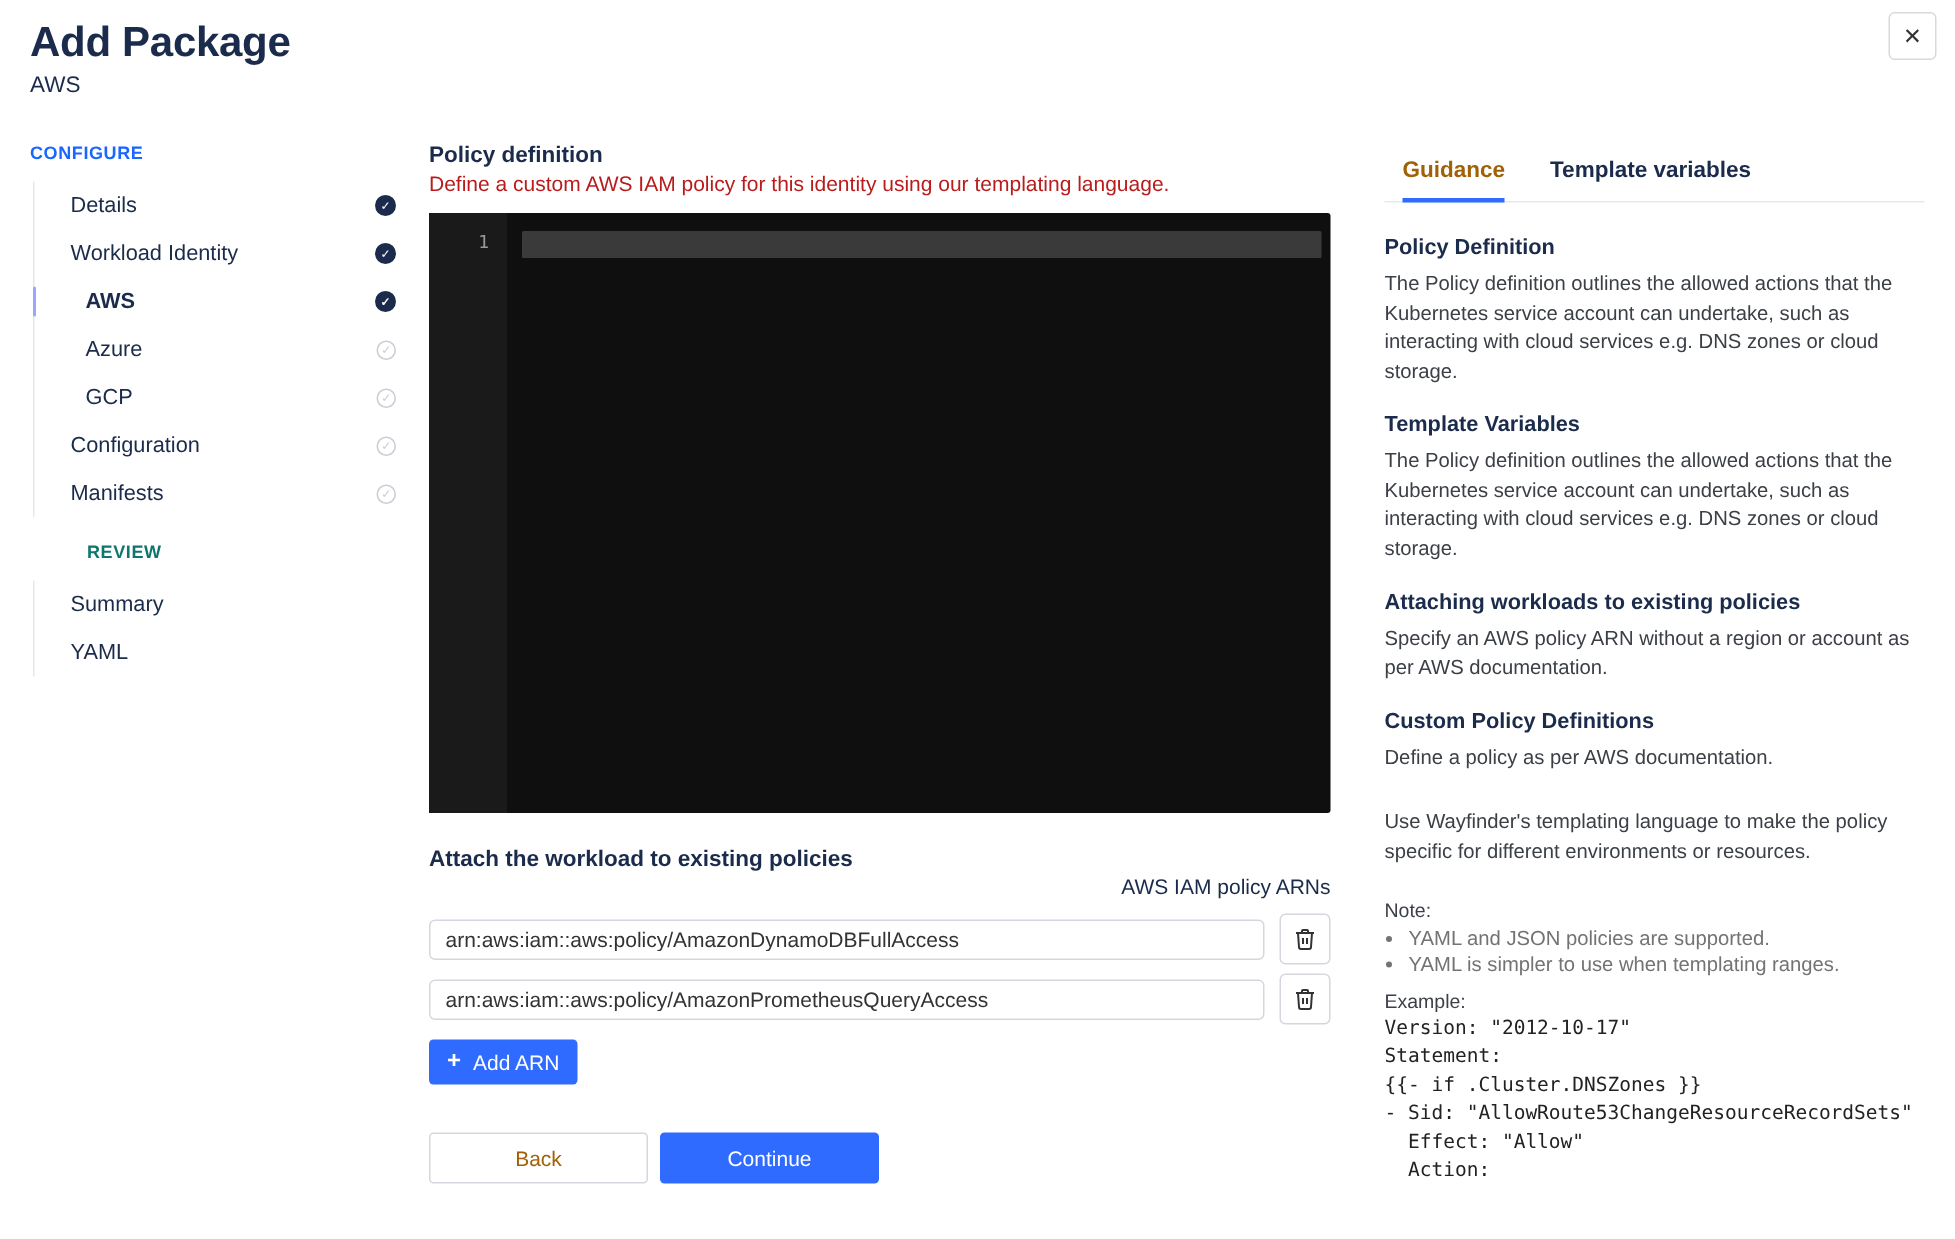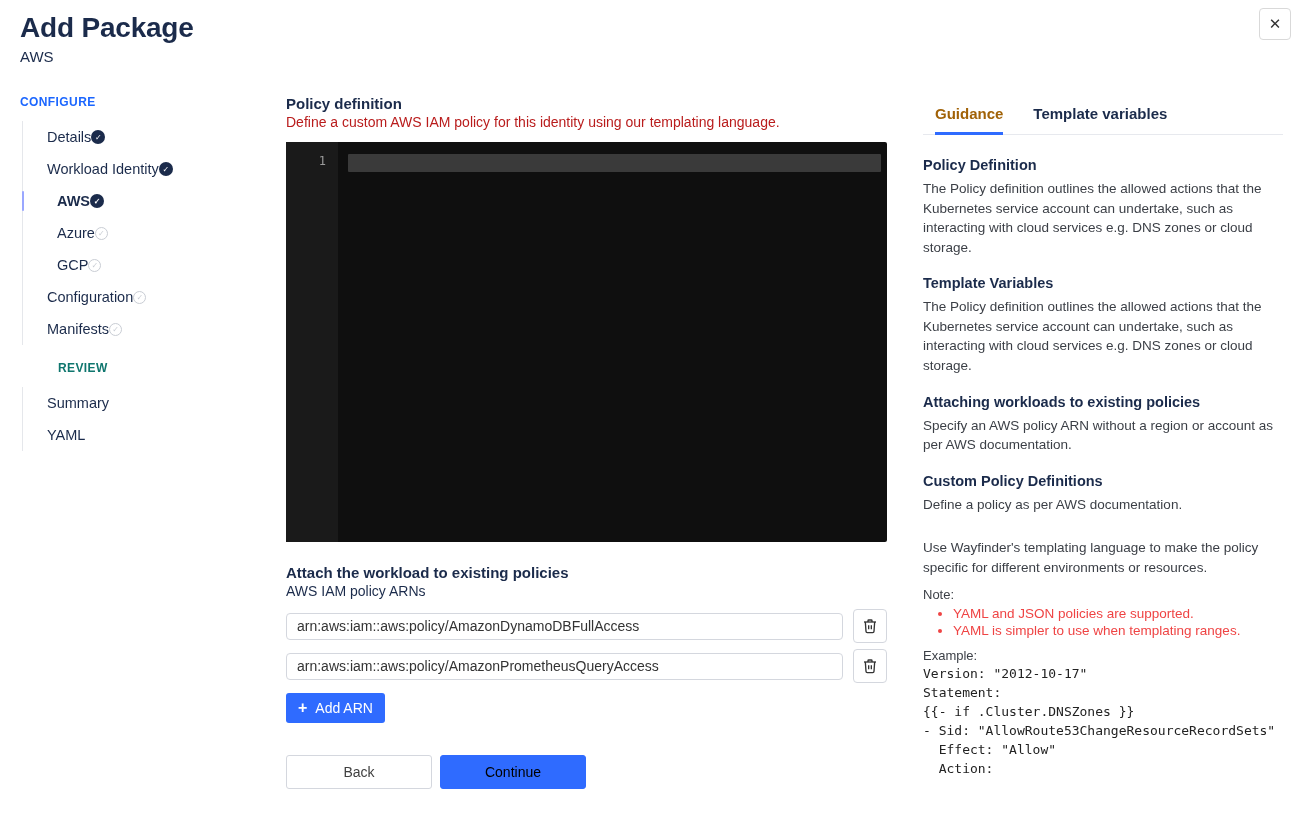--- a/index.html
+++ b/index.html
@@ -57,26 +57,28 @@
     margin-bottom: 12px;
   }
   .side-section-label.review { color: #0f766e; margin-top: 16px; padding-left: 38px; }
   .side-group {
     border-left: 1px solid #e5e7eb;
     margin-left: 2px;
     margin-bottom: 4px;
   }
   .side-item {
     display: flex;
+    justify-content: space-between;
     align-items: center;
     padding: 8px 6px 8px 24px;
     font-size: 14.5px;
     color: #1b2b4b;
     cursor: pointer;
     position: relative;
+    gap: 10px;
   }
   .side-item.sub { padding-left: 34px; }
   .side-item.active {
     font-weight: 700;
   }
   .side-item.active::before{
     content:"";
     position:absolute;
     left:-1px; top:6px; bottom:6px;
     width:2px;
@@ -121,21 +123,21 @@
   }
   .code-line-highlight {
     position: absolute;
     top: 12px; left: 62px; right: 6px;
     height: 18px;
     background: #3a3a3a;
     border-radius: 1px;
   }
 
   .mini-title { font-size: 15px; font-weight: 700; margin-bottom: 2px; }
-  .mini-desc { font-size: 14px; margin-bottom: 10px; }
+  .mini-desc { font-size: 14px; margin-bottom: 10px; text-align: right; }
 
   .arn-row { display: flex; gap: 10px; align-items: center; margin-bottom: 6px; }
   .arn-input {
     flex: 1;
     height: 27px;
     border: 1px solid #d4d7de;
     border-radius: 4px;
     padding: 0 10px;
     font-size: 14px;
     color: #333;
@@ -169,22 +171,22 @@
 
   .footer-buttons { display: flex; gap: 8px; margin-top: 32px; }
   .btn {
     height: 34px;
     padding: 0 22px;
     border-radius: 3px;
     font-size: 14px;
     cursor: pointer;
     min-width: 146px;
   }
-  .btn-back { background: #fff; border: 1px solid #d4d7de; color: #404040; }
-  .btn-primary { background: #2f6bff; border: 1px solid #2f6bff; color: #000000; }
+  .btn-back { background: #fff; border: 1px solid #d4d7de; color: #a16207; }
+  .btn-primary { background: #2f6bff; border: 1px solid #2f6bff; color: #ffffff; }
 
   
   .right-panel { }
   .tabs {
     display: flex;
     gap: 30px;
     border-bottom: 1px solid #e7e9ee;
     margin-bottom: 22px;
     padding: 0 12px;
   }
@@ -204,21 +206,21 @@
     content: "";
     position: absolute;
     left: 0; right: 0; bottom: -1px;
     height: 3px;
     background: #2f6bff;
   }
   .guide-block { margin-bottom: 18px; }
   .guide-h { font-size: 14.5px; font-weight: 700; margin-bottom: 6px; color:#1b2b4b; }
   .guide-p { font-size: 13.5px; color: #3b3f46; line-height: 1.45; }
   .guide-note { font-size: 13px; color: #3b3f46; margin-top: 6px; }
-  .guide-list { margin: 4px 0 10px 30px; font-size: 13.5px; color: #ef4444; }
+  .guide-list { margin: 4px 0 10px 16px; font-size: 13.5px; color: #737373; }
   .guide-list li { margin-bottom: 2px; }
   .example-label { font-size: 13px; color: #3b3f46; margin-top: 8px; }
   .code-snippet {
     font-family: Menlo, Consolas, monospace;
     font-size: 13px;
     color: #222;
     white-space: pre;
     line-height: 1.45;
     margin-top: 2px;
   }
@@ -348,21 +350,21 @@
 
     <div class="guide-block">
       <div class="guide-h">Attaching workloads to existing policies</div>
       <div class="guide-p">Specify an AWS policy ARN without a region or account as per AWS documentation.</div>
     </div>
 
     <div class="guide-block">
       <div class="guide-h">Custom Policy Definitions</div>
       <div class="guide-p">Define a policy as per AWS documentation.</div>
       <div class="guide-p" style="margin-top:24px">Use Wayfinder's templating language to make the policy specific for different environments or resources.</div>
-      <div class="guide-note" style="margin-top:10px">Note:</div>
+      <div class="guide-note" style="margin-top:22px">Note:</div>
       <ul class="guide-list">
         <li>YAML and JSON policies are supported.</li>
         <li>YAML is simpler to use when templating ranges.</li>
       </ul>
       <div class="example-label">Example:</div>
       <div class="code-snippet">Version: "2012-10-17"
 Statement:
 {{- if .Cluster.DNSZones }}
 - Sid: "AllowRoute53ChangeResourceRecordSets"
   Effect: "Allow"

